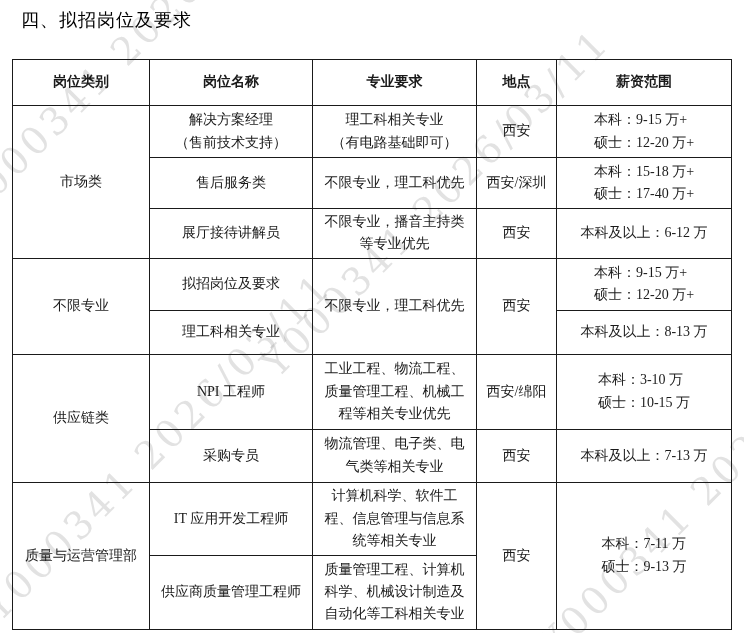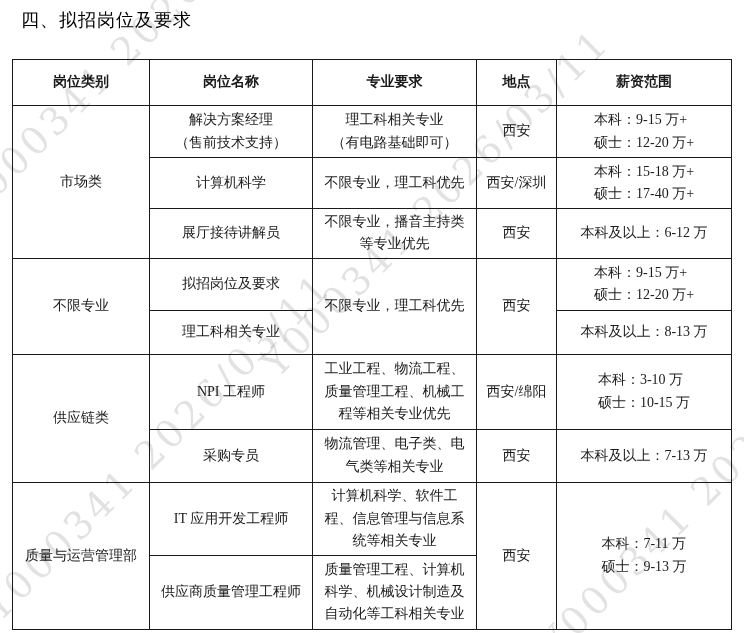--- a/index.html
+++ b/index.html
@@ -95,21 +95,21 @@
         <td>解决方案经理
 （售前技术支持）</td>
         <td>理工科相关专业
 （有电路基础即可）</td>
         <td>西安</td>
         <td><span class="salary-block">本科：9-15 万+
 硕士：12-20 万+</span></td>
       </tr>
 
       <tr style="height:51px">
-        <td>计算机科学</td>
+        <td>售后服务类</td>
         <td>不限专业，理工科优先</td>
         <td>西安/深圳</td>
         <td><span class="salary-block">本科：15-18 万+
 硕士：17-40 万+</span></td>
       </tr>
 
       <tr style="height:48px">
         <td>展厅接待讲解员</td>
         <td>不限专业，播音主持类
 等专业优先</td>

